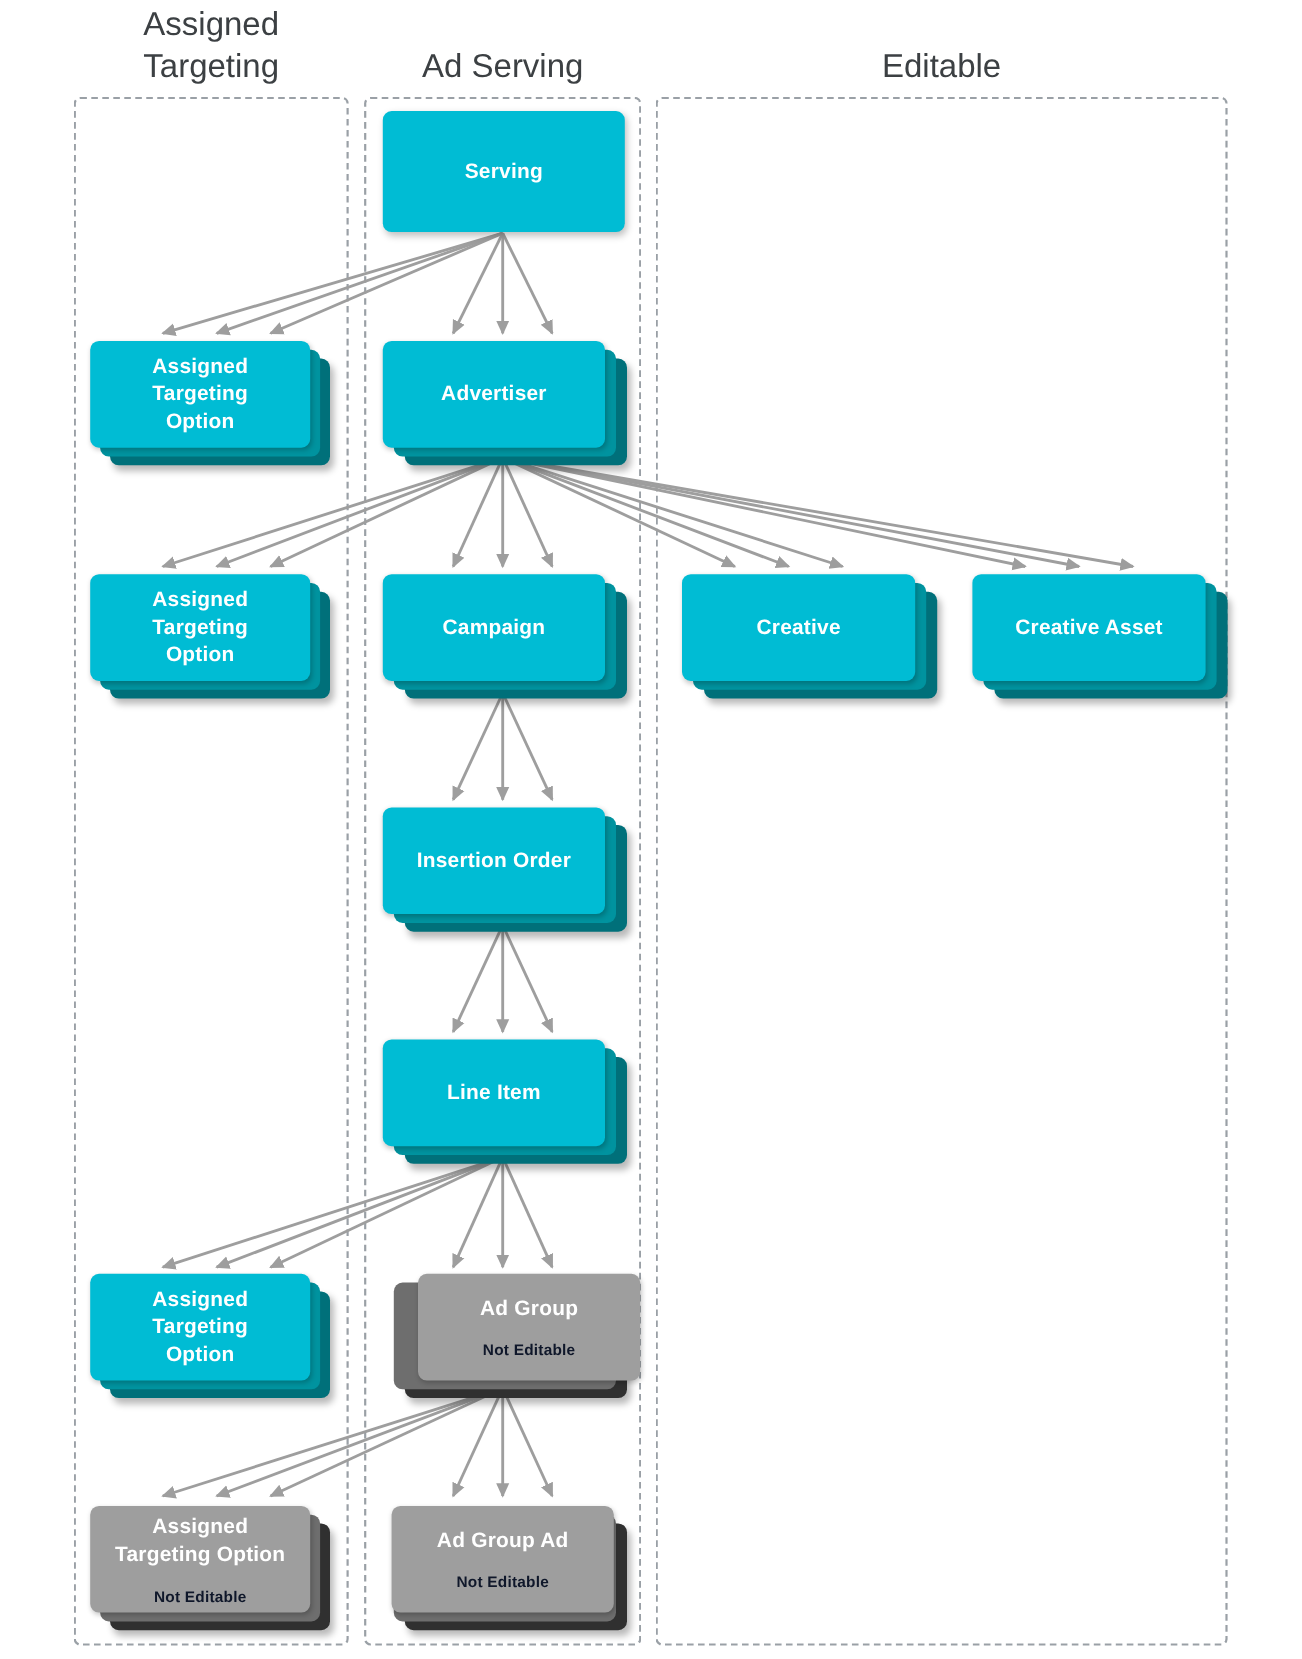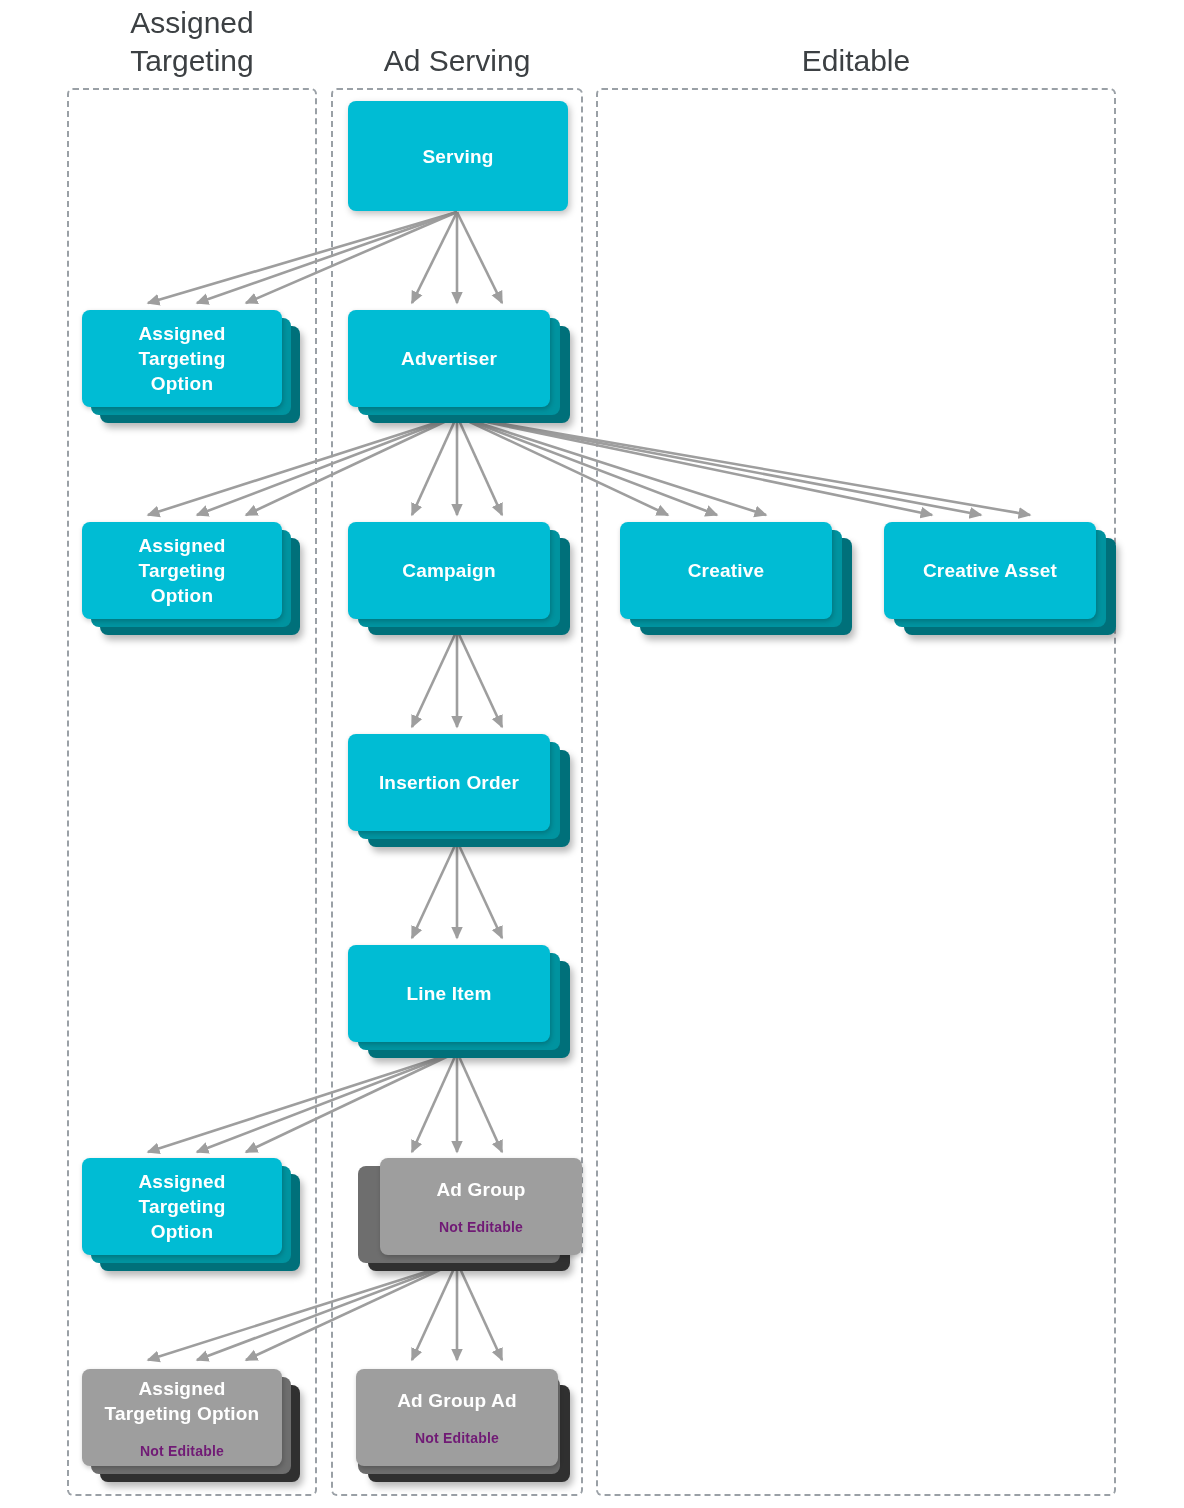--- a/index.html
+++ b/index.html
@@ -87,21 +87,21 @@
   .node-title {
     color: #ffffff;
     font-weight: bold;
     font-size: 19px;
     line-height: 25px;
     letter-spacing: 0.2px;
     padding: 0 8px;
     white-space: pre-line;
   }
   .node-sub {
-    color: #701a75;
+    color: #0f172a;
     font-weight: bold;
     font-size: 14px;
     line-height: 18px;
     margin-top: 16px;
     letter-spacing: 0.2px;
   }
 </style>
 </head>
 <body>
 

